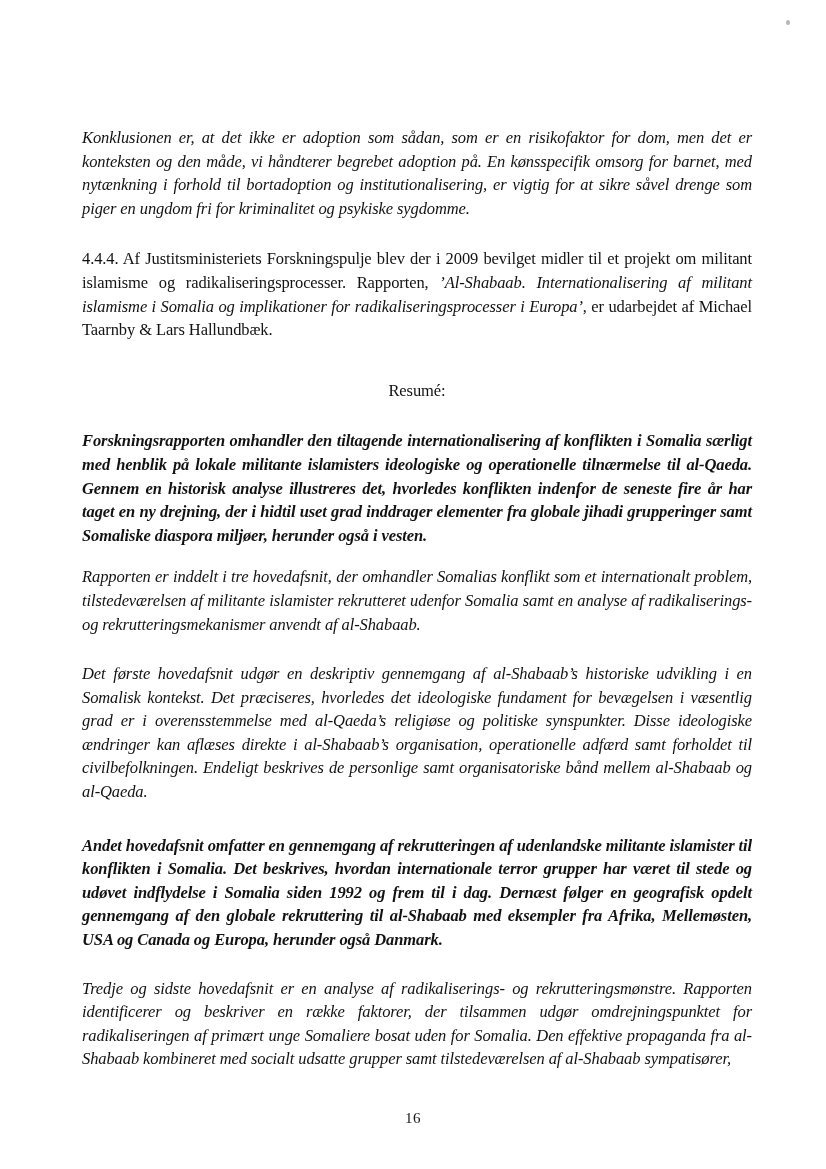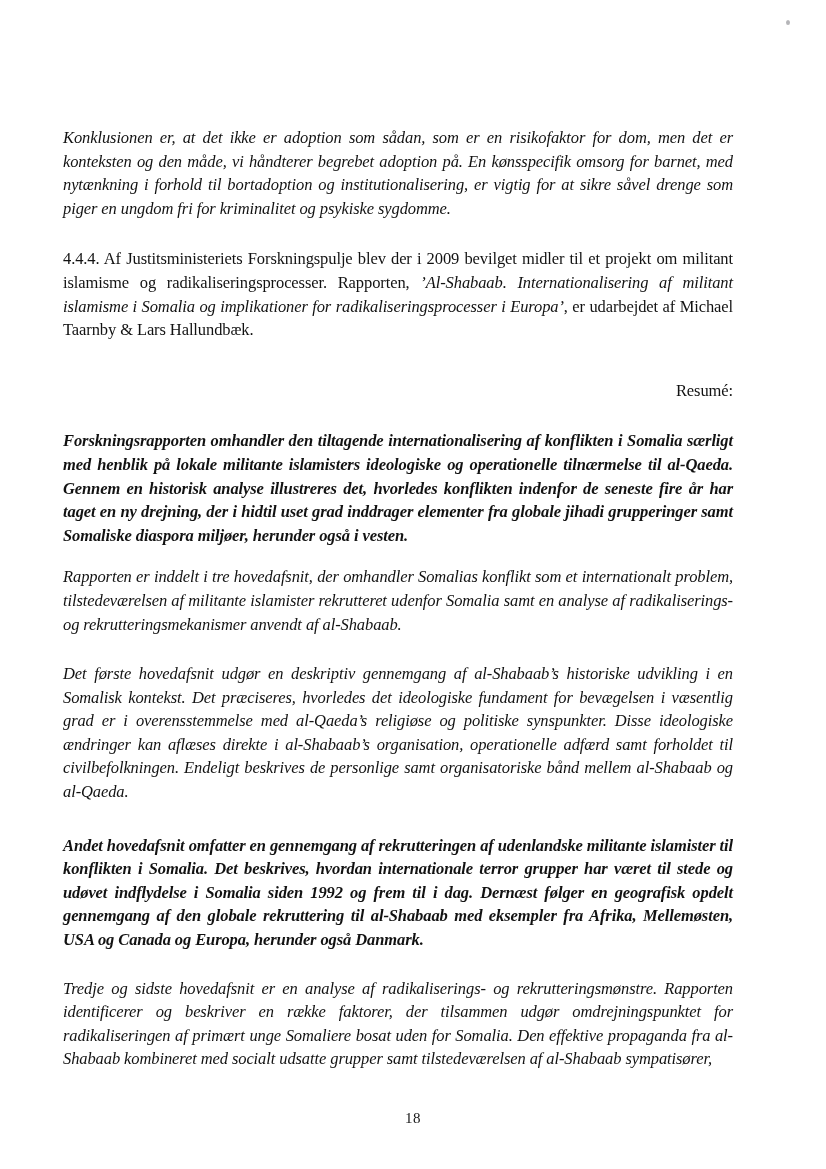--- a/index.html
+++ b/index.html
@@ -10,39 +10,39 @@
     overflow: hidden;
     font-family: "Liberation Serif", serif;
     color: #121212;
   }
   .page {
     position: absolute; inset: 0;
     background: #ffffff;
   }
   .content {
     position: absolute;
-    left: 63px; top: 126px; width: 670px;
+    left: 82px; top: 126px; width: 670px;
   }
   .para {
     margin: 0 0 27px 0;
     font-size: 16.5px;
     line-height: 23.6px;
     text-align: justify;
     letter-spacing: -0.1px;
   }
   .italic { font-style: italic; }
   .roman  { font-style: normal; }
   .mb18 { margin-bottom: 18px; font-weight: bold; }
   .mb22 { margin-bottom: 26px; }
   .mb25 { margin-bottom: 25px; font-weight: bold; }
   .mb30 { margin-bottom: 30px; }
   .resume {
     margin-top: 37px;
     margin-bottom: 27px;
-    text-align: right;
+    text-align: center;
   }
   .pagenum {
     position: absolute;
     top: 1110px; left: 0; width: 826px;
     text-align: center;
     font-size: 15px;
     letter-spacing: 0.5px;
     color: #161616;
   }
   .speck {
@@ -73,15 +73,15 @@
     <p class="para italic mb22"><span>Rapporten er inddelt i tre hovedafsnit, der omhandler Somalias konflikt som et internationalt problem, tilstedeværelsen af militante islamister rekrutteret udenfor Somalia samt en analyse af radikaliserings- og rekrutteringsmekanismer anvendt af al-Shabaab.</span></p>
 
     <p class="para italic mb30"><span>Det første hovedafsnit udgør en deskriptiv gennemgang af al-Shabaab’s historiske udvikling i en Somalisk kontekst. Det præciseres, hvorledes det ideologiske fundament for bevægelsen i væsentlig grad er i overensstemmelse med al-Qaeda’s religiøse og politiske synspunkter.  Disse ideologiske ændringer kan aflæses direkte i al-Shabaab’s organisation, operationelle adfærd samt forholdet til civilbefolkningen. Endeligt beskrives de personlige samt organisatoriske bånd mellem al-Shabaab og al-Qaeda.</span></p>
 
     <p class="para italic mb25"><span>Andet hovedafsnit omfatter en gennemgang af rekrutteringen af udenlandske militante islamister til konflikten i Somalia. Det beskrives, hvordan internationale terror grupper har været til stede og udøvet indflydelse i Somalia siden 1992 og frem til i dag. Dernæst følger en geografisk opdelt gennemgang af den globale rekruttering til al-Shabaab med eksempler fra Afrika, Mellemøsten, USA og Canada og Europa, herunder også Danmark.</span></p>
 
     <p class="para italic"><span>Tredje og sidste hovedafsnit er en analyse af radikaliserings- og rekrutteringsmønstre. Rapporten identificerer og beskriver en række faktorer, der tilsammen udgør omdrejningspunktet for radikaliseringen af primært unge Somaliere bosat uden for Somalia. Den effektive propaganda fra al-Shabaab kombineret med socialt udsatte grupper samt tilstedeværelsen af al-Shabaab sympatisører,</span></p>
 
   </main>
 
-  <footer class="pagenum">18</footer>
+  <footer class="pagenum">16</footer>
 
 </div>
 
 </body></html>

